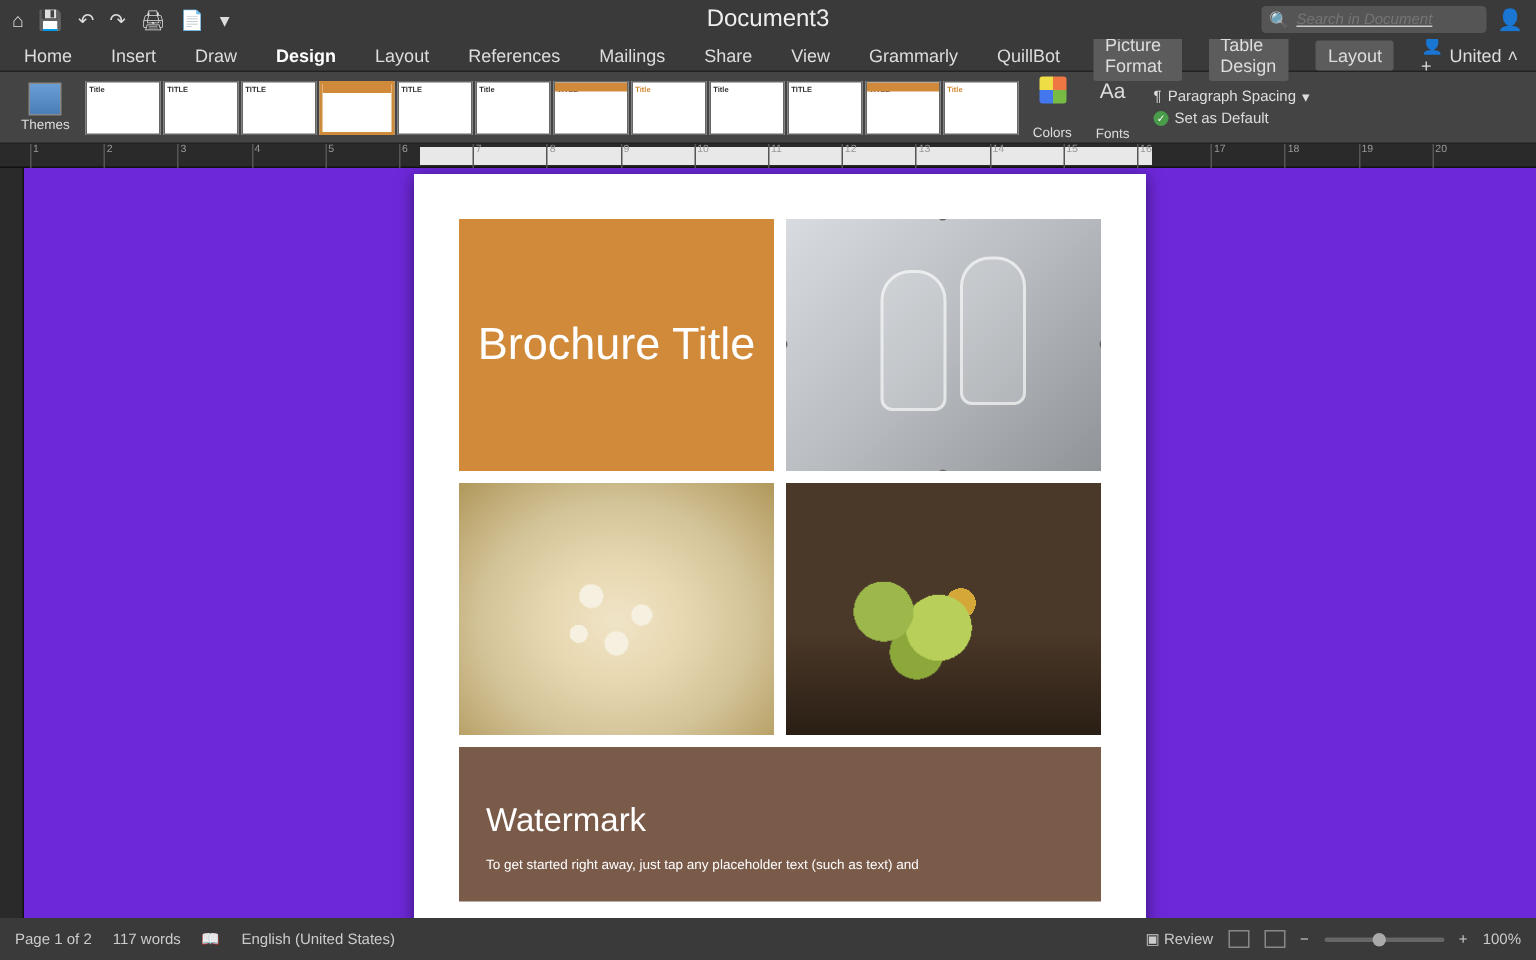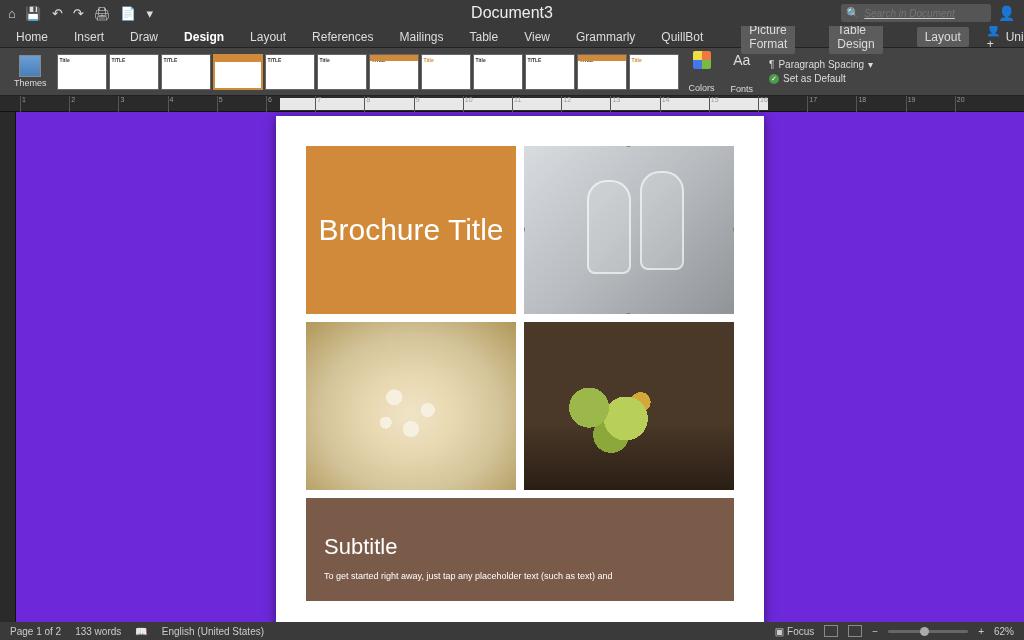--- a/index.html
+++ b/index.html
@@ -11,21 +11,21 @@
 .titlebar .tb-icons span { color: #ddd; font-size: 13px; cursor: pointer; }
 .titlebar .doc-title { position: absolute; left: 50%; transform: translateX(-50%); color: #eee; font-size: 16px; font-weight: 500; }
 .titlebar .search-box { margin-left: auto; background: #555; border-radius: 3px; padding: 2px 6px; display: flex; align-items: center; gap: 4px; width: 150px; height: 18px; }
 .titlebar .search-box input { background: transparent; border: none; color: #ccc; font-size: 10px; width: 100%; outline: none; font-style: italic; text-decoration: underline; }
 .titlebar .user-icon { margin-left: 8px; color: #ddd; font-size: 14px; }
 
 
 .tabs { height: 22px; background: #3a3a3a; display: flex; align-items: center; padding: 0 12px; gap: 18px; border-bottom: 1px solid #222; }
 .tabs .tab { color: #ddd; font-size: 12px; cursor: pointer; padding: 2px 4px; }
 .tabs .tab.active { color: #fff; font-weight: 600; }
-.tabs .tab.context { background: #5c5c5c; border-radius: 2px; padding: 3px 8px; margin-left: 16px; }
+.tabs .tab.context { background: #5c5c5c; border-radius: 2px; padding: 3px 8px; }
 .tabs .share { margin-left: auto; display: flex; align-items: center; gap: 4px; color: #ddd; font-size: 12px; }
 
 
 .ribbon { height: 48px; background: #444; display: flex; align-items: center; padding: 0 8px; gap: 4px; border-bottom: 1px solid #222; }
 .ribbon .themes-btn { display: flex; flex-direction: column; align-items: center; gap: 1px; padding: 0 6px; color: #ddd; font-size: 9px; cursor: pointer; }
 .ribbon .themes-btn .th-icon { width: 22px; height: 22px; border: 1px solid #888; background: linear-gradient(#6a9ed6,#4a7eb6); }
 .ribbon .theme-gallery { display: flex; gap: 2px; align-items: center; }
 .theme-thumb { width: 50px; height: 36px; background: #fff; border: 1px solid #666; cursor: pointer; position: relative; overflow: hidden; font-size: 4px; color: #333; padding: 2px; }
 .theme-thumb.sel { border: 2px solid #d08b3a; }
 .theme-thumb .bar-top { position: absolute; top: 0; left: 0; right: 0; height: 6px; }
@@ -64,21 +64,21 @@
 .img-salad::before { content:""; position:absolute; left:10%; top:25%; right:20%; bottom:10%; background: radial-gradient(circle at 30% 40%,#9db84a 20px,transparent 20px), radial-gradient(circle at 55% 50%,#b8d05a 22px,transparent 22px), radial-gradient(circle at 45% 65%,#8ca83a 18px,transparent 18px), radial-gradient(circle at 65% 35%,#d4a838 10px,transparent 10px);}
 .cell-sub { grid-column: 1 / -1; background: #7a5a48; padding: 36px 18px 18px; }
 .cell-sub .st { color: #fff; font-size: 22px; font-weight: 400; margin-bottom: 10px; }
 .cell-sub .body { color: #fff; font-size: 9px; line-height: 1.4; }
 
 
 .sel-box { position: absolute; border: 1px solid #888; pointer-events: none; }
 .handle { position: absolute; width: 7px; height: 7px; background: #fff; border: 1px solid #666; border-radius: 50%; }
 
 
-.statusbar { position: absolute; bottom: 0; left: 0; right: 0; height: 18px; background: #3a3a3a; display: flex; align-items: center; padding: 0 10px; gap: 14px; color: #ccc; font-size: 10px; }
+.statusbar { position: absolute; bottom: 0; left: 0; right: 0; height: 28px; background: #3a3a3a; display: flex; align-items: center; padding: 0 10px; gap: 14px; color: #ccc; font-size: 10px; }
 .statusbar .sb-right { margin-left: auto; display: flex; align-items: center; gap: 10px; }
 .zoom-slider { width: 80px; height: 3px; background: #666; position: relative; border-radius: 2px; }
 .zoom-slider .zthumb { position: absolute; left: 40%; top: -3px; width: 9px; height: 9px; background: #aaa; border-radius: 50%; }
 .view-btn { width: 14px; height: 12px; border: 1px solid #888; cursor: pointer; }
 </style>
 </head>
 <body>
 
 <div class="titlebar">
   <div class="tb-icons">
@@ -99,21 +99,21 @@
 </div>
 
 <div class="tabs">
   <span class="tab">Home</span>
   <span class="tab">Insert</span>
   <span class="tab">Draw</span>
   <span class="tab active">Design</span>
   <span class="tab">Layout</span>
   <span class="tab">References</span>
   <span class="tab">Mailings</span>
-  <span class="tab">Table</span>
+  <span class="tab">Share</span>
   <span class="tab">View</span>
   <span class="tab">Grammarly</span>
   <span class="tab">QuillBot</span>
   <span class="tab context">Picture Format</span>
   <span class="tab context">Table Design</span>
   <span class="tab context">Layout</span>
   <div class="share">
     <span>👤+</span>
     <span>United</span>
     <span>˄</span>
@@ -203,37 +203,37 @@
             <div class="handle" style="top:50%;left:-4px;margin-top:-4px"></div>
             <div class="handle" style="top:50%;right:-4px;margin-top:-4px"></div>
             <div class="handle" style="bottom:-4px;left:-4px"></div>
             <div class="handle" style="bottom:-4px;left:50%;margin-left:-4px"></div>
             <div class="handle" style="bottom:-4px;right:-4px"></div>
           </div>
         </div>
         <div class="img-cell img-pasta"></div>
         <div class="img-cell img-salad"></div>
         <div class="cell-sub">
-          <div class="st">Subtitle</div>
+          <div class="st">Watermark</div>
           <div class="body">To get started right away, just tap any placeholder text (such as text) and</div>
         </div>
       </div>
     </div>
   </div>
 </div>
 
 <div class="statusbar">
   <span>Page 1 of 2</span>
-  <span>133 words</span>
+  <span>117 words</span>
   <span>📖</span>
   <span>English (United States)</span>
   <div class="sb-right">
-    <span>▣ <span>Focus</span></span>
+    <span>▣ <span>Review</span></span>
     <div class="view-btn"></div>
     <div class="view-btn"></div>
     <span>−</span>
     <div class="zoom-slider">
         <div class="zthumb"></div>
       </div>
     <span>+</span>
-    <span>62%</span>
+    <span>100%</span>
   </div>
 </div>
 
 </body></html>

